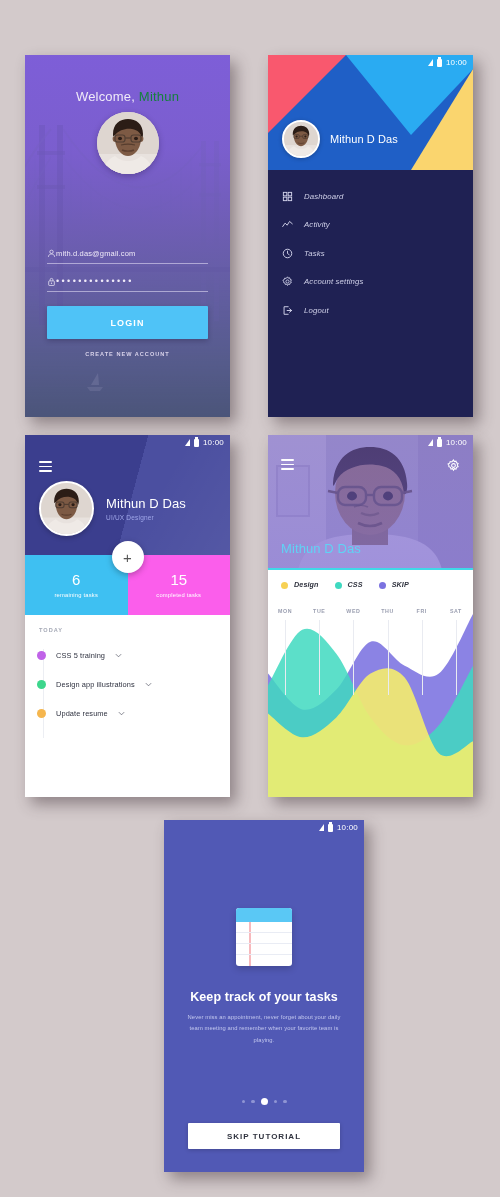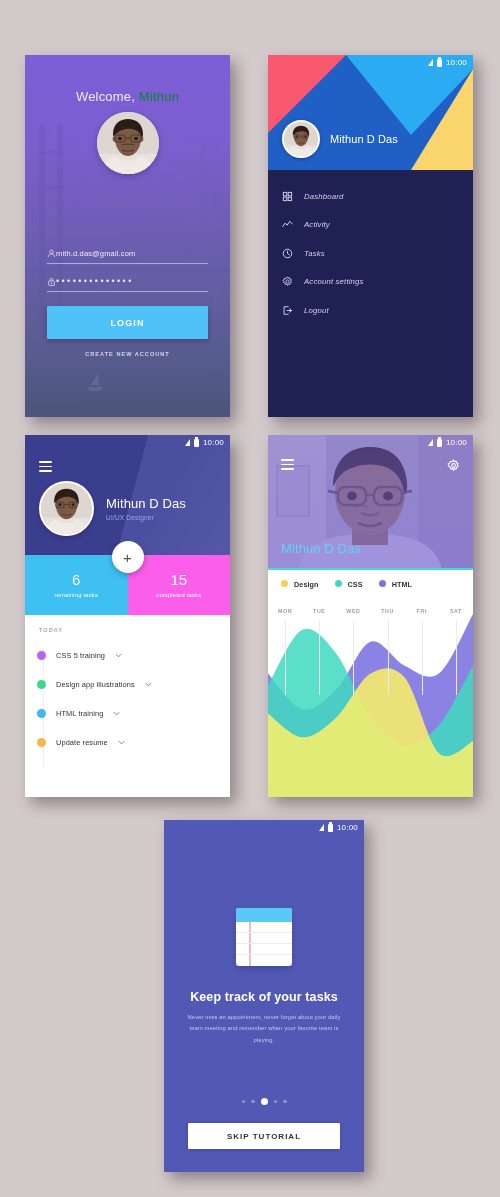--- a/index.html
+++ b/index.html
@@ -176,21 +176,21 @@
     font-size: 13px; color: #5fd3f5; letter-spacing: .1px; z-index: 4;
   }
   .hero-rule { position: absolute; left:0; right:0; bottom:0; height: 2px; background: #3fd9e8; z-index: 5;}
   .gear { position: absolute; top: 24px; right: 13px; width: 13px; height: 13px; z-index: 6; }
   .gear svg { width: 13px; height: 13px; display: block; }
   .legend {
     position: absolute; top: 135px; left: 0; right: 0; height: 28px;
     display: flex; align-items: center; padding-left: 13px; gap: 16px;
     background: #fff;
   }
-  .lg { display: flex; align-items: flex-start; gap: 6px; }
+  .lg { display: flex; align-items: flex-end; gap: 6px; font-style: italic; }
   .lg .d { width: 7px; height: 7px; border-radius: 50%; }
   .lg .t { font-size: 7.2px; color: #30333f; font-weight: 700; letter-spacing: .1px; }
   .plot { position: absolute; top: 163px; left: 0; right: 0; bottom: 0; background: #fff; overflow: hidden; }
   .daylabels { position: absolute; top: 10px; left: 0; right: 0; display: flex; z-index: 4; }
   .daylabels span { flex: 1; text-align: center; font-size: 5.3px; color: #9a9eb0; letter-spacing: .6px; font-weight: 700;}
   .gridlines { position: absolute; top: 22px; left: 0; right: 0; bottom: 0; display: flex; z-index: 3; }
   .gridlines i { flex: 1; position: relative; }
   .gridlines i:after {
     content:""; position: absolute; left: 50%; top: 0; height: 75px; width: 1px; background: #e9ebf1;
   }
@@ -504,29 +504,20 @@
         <div class="task-item">
           <span class="task-dot" style="background:#3dd68c"></span>
           <span class="task-text">Design app illustrations</span>
           <span class="chev">
             <svg viewBox="0 0 16 16">
                 <path d="M2.5 5.5L8 11l5.5-5.5" fill="none" stroke="#4a4d5c" stroke-width="1.5" stroke-linecap="round"></path>
               </svg>
           </span>
         </div>
 
-        <div class="task-item">
-          <span class="task-dot" style="background:#3eb8f0"></span>
-          <span class="task-text">HTML training</span>
-          <span class="chev">
-            <svg viewBox="0 0 16 16">
-                <path d="M2.5 5.5L8 11l5.5-5.5" fill="none" stroke="#4a4d5c" stroke-width="1.5" stroke-linecap="round"></path>
-              </svg>
-          </span>
-        </div>
 
         <div class="task-item">
           <span class="task-dot" style="background:#f5b64e"></span>
           <span class="task-text">Update resume</span>
           <span class="chev">
             <svg viewBox="0 0 16 16">
                 <path d="M2.5 5.5L8 11l5.5-5.5" fill="none" stroke="#4a4d5c" stroke-width="1.5" stroke-linecap="round"></path>
               </svg>
           </span>
         </div>
@@ -592,21 +583,21 @@
       <span class="lg">
         <span class="d" style="background:#f7d154"></span>
         <span class="t">Design</span>
       </span>
       <span class="lg">
         <span class="d" style="background:#3fd9c0"></span>
         <span class="t">CSS</span>
       </span>
       <span class="lg">
         <span class="d" style="background:#7b72e0"></span>
-        <span class="t">HTML</span>
+        <span class="t">SKIP</span>
       </span>
     </div>
 
     <div class="plot">
       <div class="daylabels">
         <span>MON</span>
         <span>TUE</span>
         <span>WED</span>
         <span>THU</span>
         <span>FRI</span>

